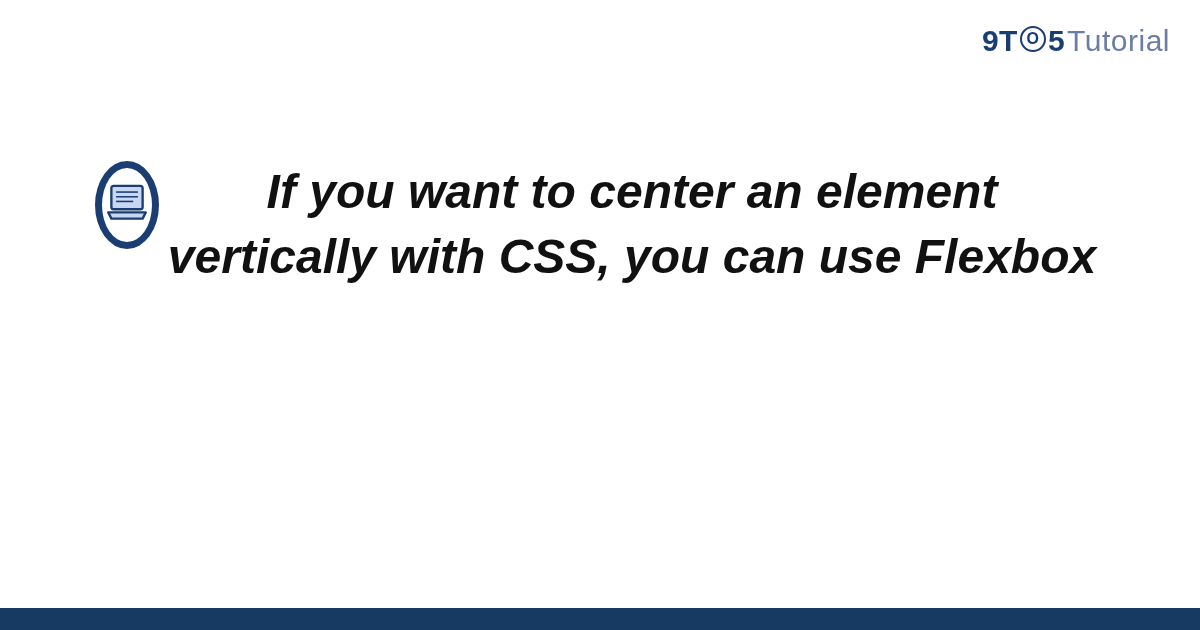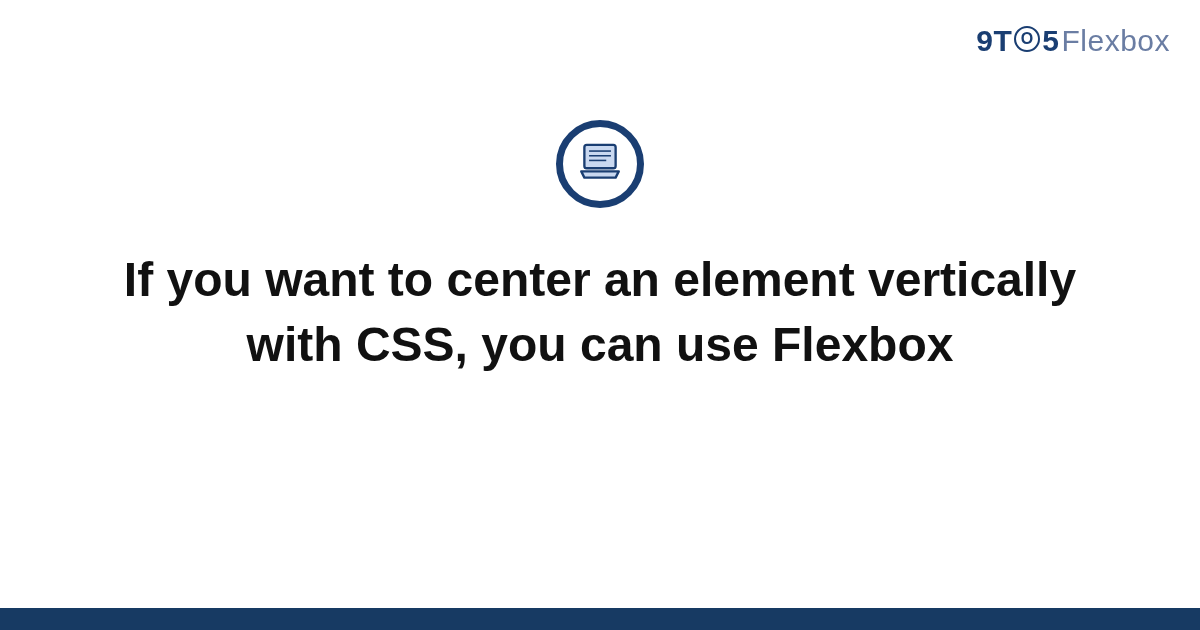--- a/index.html
+++ b/index.html
@@ -9,37 +9,37 @@
   .brand .nine { color: #1a3e72; font-weight: 700; }
   .brand .t { color: #1a3e72; font-weight: 700; }
   .brand .five { color: #1a3e72; font-weight: 700; }
   .brand .tutorial { color: #6a7da3; font-weight: 500; margin-left: 2px; }
   .brand .circle-letter {
     display: inline-flex; align-items: center; justify-content: center;
     width: 26px; height: 26px; border: 2.5px solid #1a3e72; border-radius: 50%;
     color: #1a3e72; font-size: 16px; line-height: 1; margin: 0 2px; font-weight: 700;
     position: relative; top: -2px;
   }
-  .content { position: absolute; top: 120px; left: 0; right: 0; display: flex; flex-direction: column; align-items: center; padding: 0 95px; }
+  .content { position: absolute; top: 120px; left: 0; right: 0; display: flex; flex-direction: row; align-items: center; padding: 0 95px; font-style: italic; }
   .badge { width: 88px; height: 88px; border: 7px solid #1a3e72; border-radius: 50%; display: flex; align-items: center; justify-content: center; background: #ffffff; }
   .badge svg { width: 50px; height: 50px; }
   h1.title { margin-top: 40px; text-align: center; font-size: 48px; font-weight: 800; color: #111; line-height: 1.35; max-width: 960px; }
   .footer-bar { position: absolute; left: 0; right: 0; bottom: 0; height: 22px; background: #173a63; }
 </style>
 </head>
 <body>
 
 <div class="page">
 
   <div class="brand">
     <span class="nine">9</span>
     <span class="t">T</span>
     <span class="circle-letter">O</span>
     <span class="five">5</span>
-    <span class="tutorial">Flexbox</span>
+    <span class="tutorial">Tutorial</span>
   </div>
 
   <div class="content">
     <div class="badge">
       <span>
         <svg viewBox="0 0 64 64" fill="none">
           <rect x="12" y="10" width="40" height="30" rx="3" fill="#c9d8f0" stroke="#1a3e72" stroke-width="3"></rect>
           <line x1="18" y1="18" x2="46" y2="18" stroke="#1a3e72" stroke-width="2"></line>
           <line x1="18" y1="24" x2="46" y2="24" stroke="#1a3e72" stroke-width="2"></line>
           <line x1="18" y1="30" x2="40" y2="30" stroke="#1a3e72" stroke-width="2"></line>

